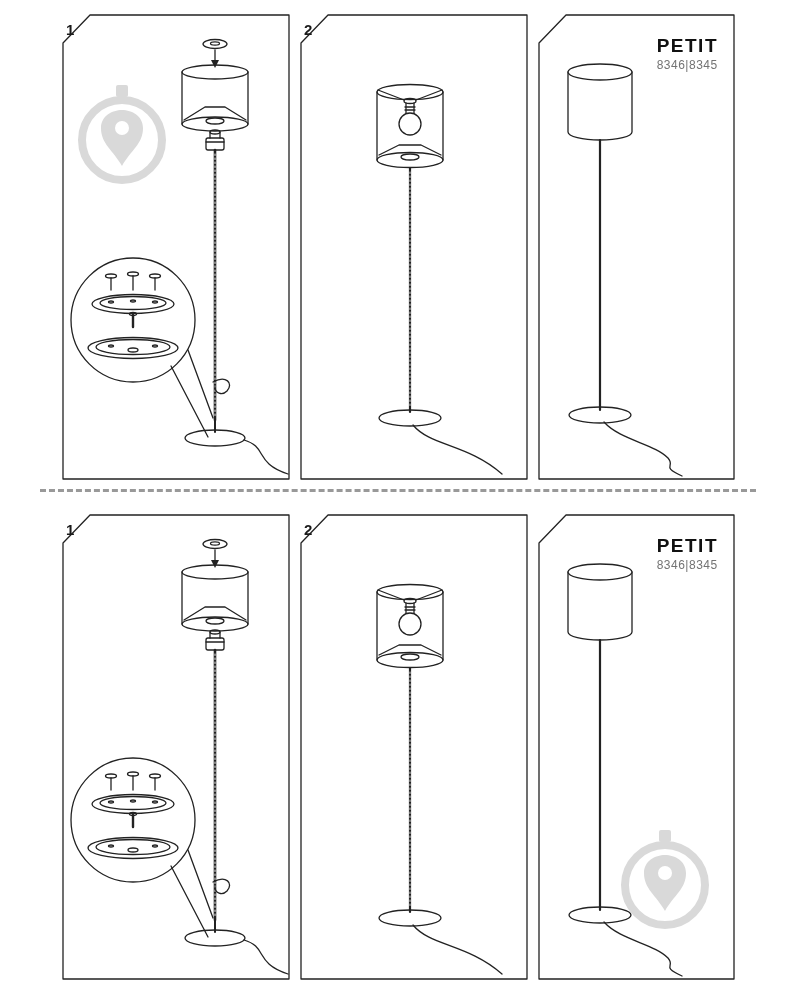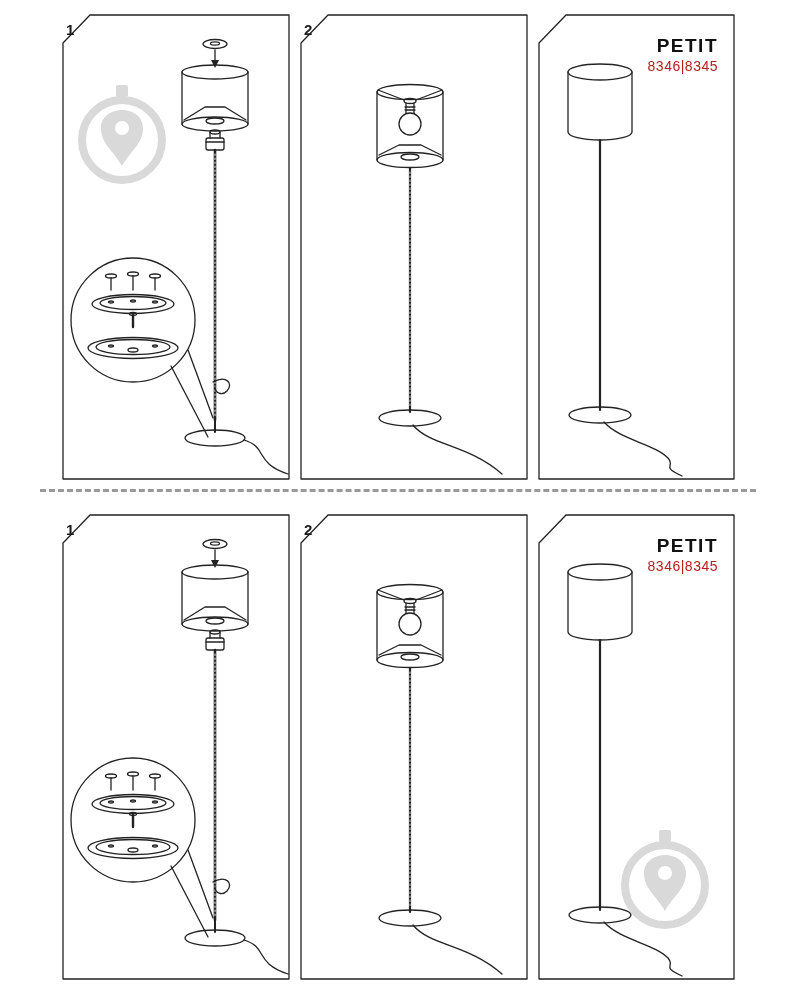--- a/index.html
+++ b/index.html
@@ -22,33 +22,33 @@
     font-size: 15px;
     font-weight: bold;
     color: #1a1a1a;
   }
   .step-1 { left: 66px; }
   .step-2 { left: 304px; }
   .brand {
     position: absolute;
     top: 20px;
     right: 82px;
-    text-align: right;
+    text-align: left;
     line-height: 1.25;
   }
   .brand-title {
     font-size: 19px;
     font-weight: bold;
     letter-spacing: 1.5px;
     color: #111111;
   }
   .brand-model {
-    font-size: 14px;
+    font-size: 12px;
     letter-spacing: 0.5px;
-    color: #b91c1c;
+    color: #737373;
   }
   .divider {
     position: absolute;
     top: 489px;
     left: 40px;
     width: 716px;
     height: 0;
     border-top: 3px dashed #999999;
   }
   .defs-svg { position: absolute; width: 0; height: 0; overflow: hidden; }

